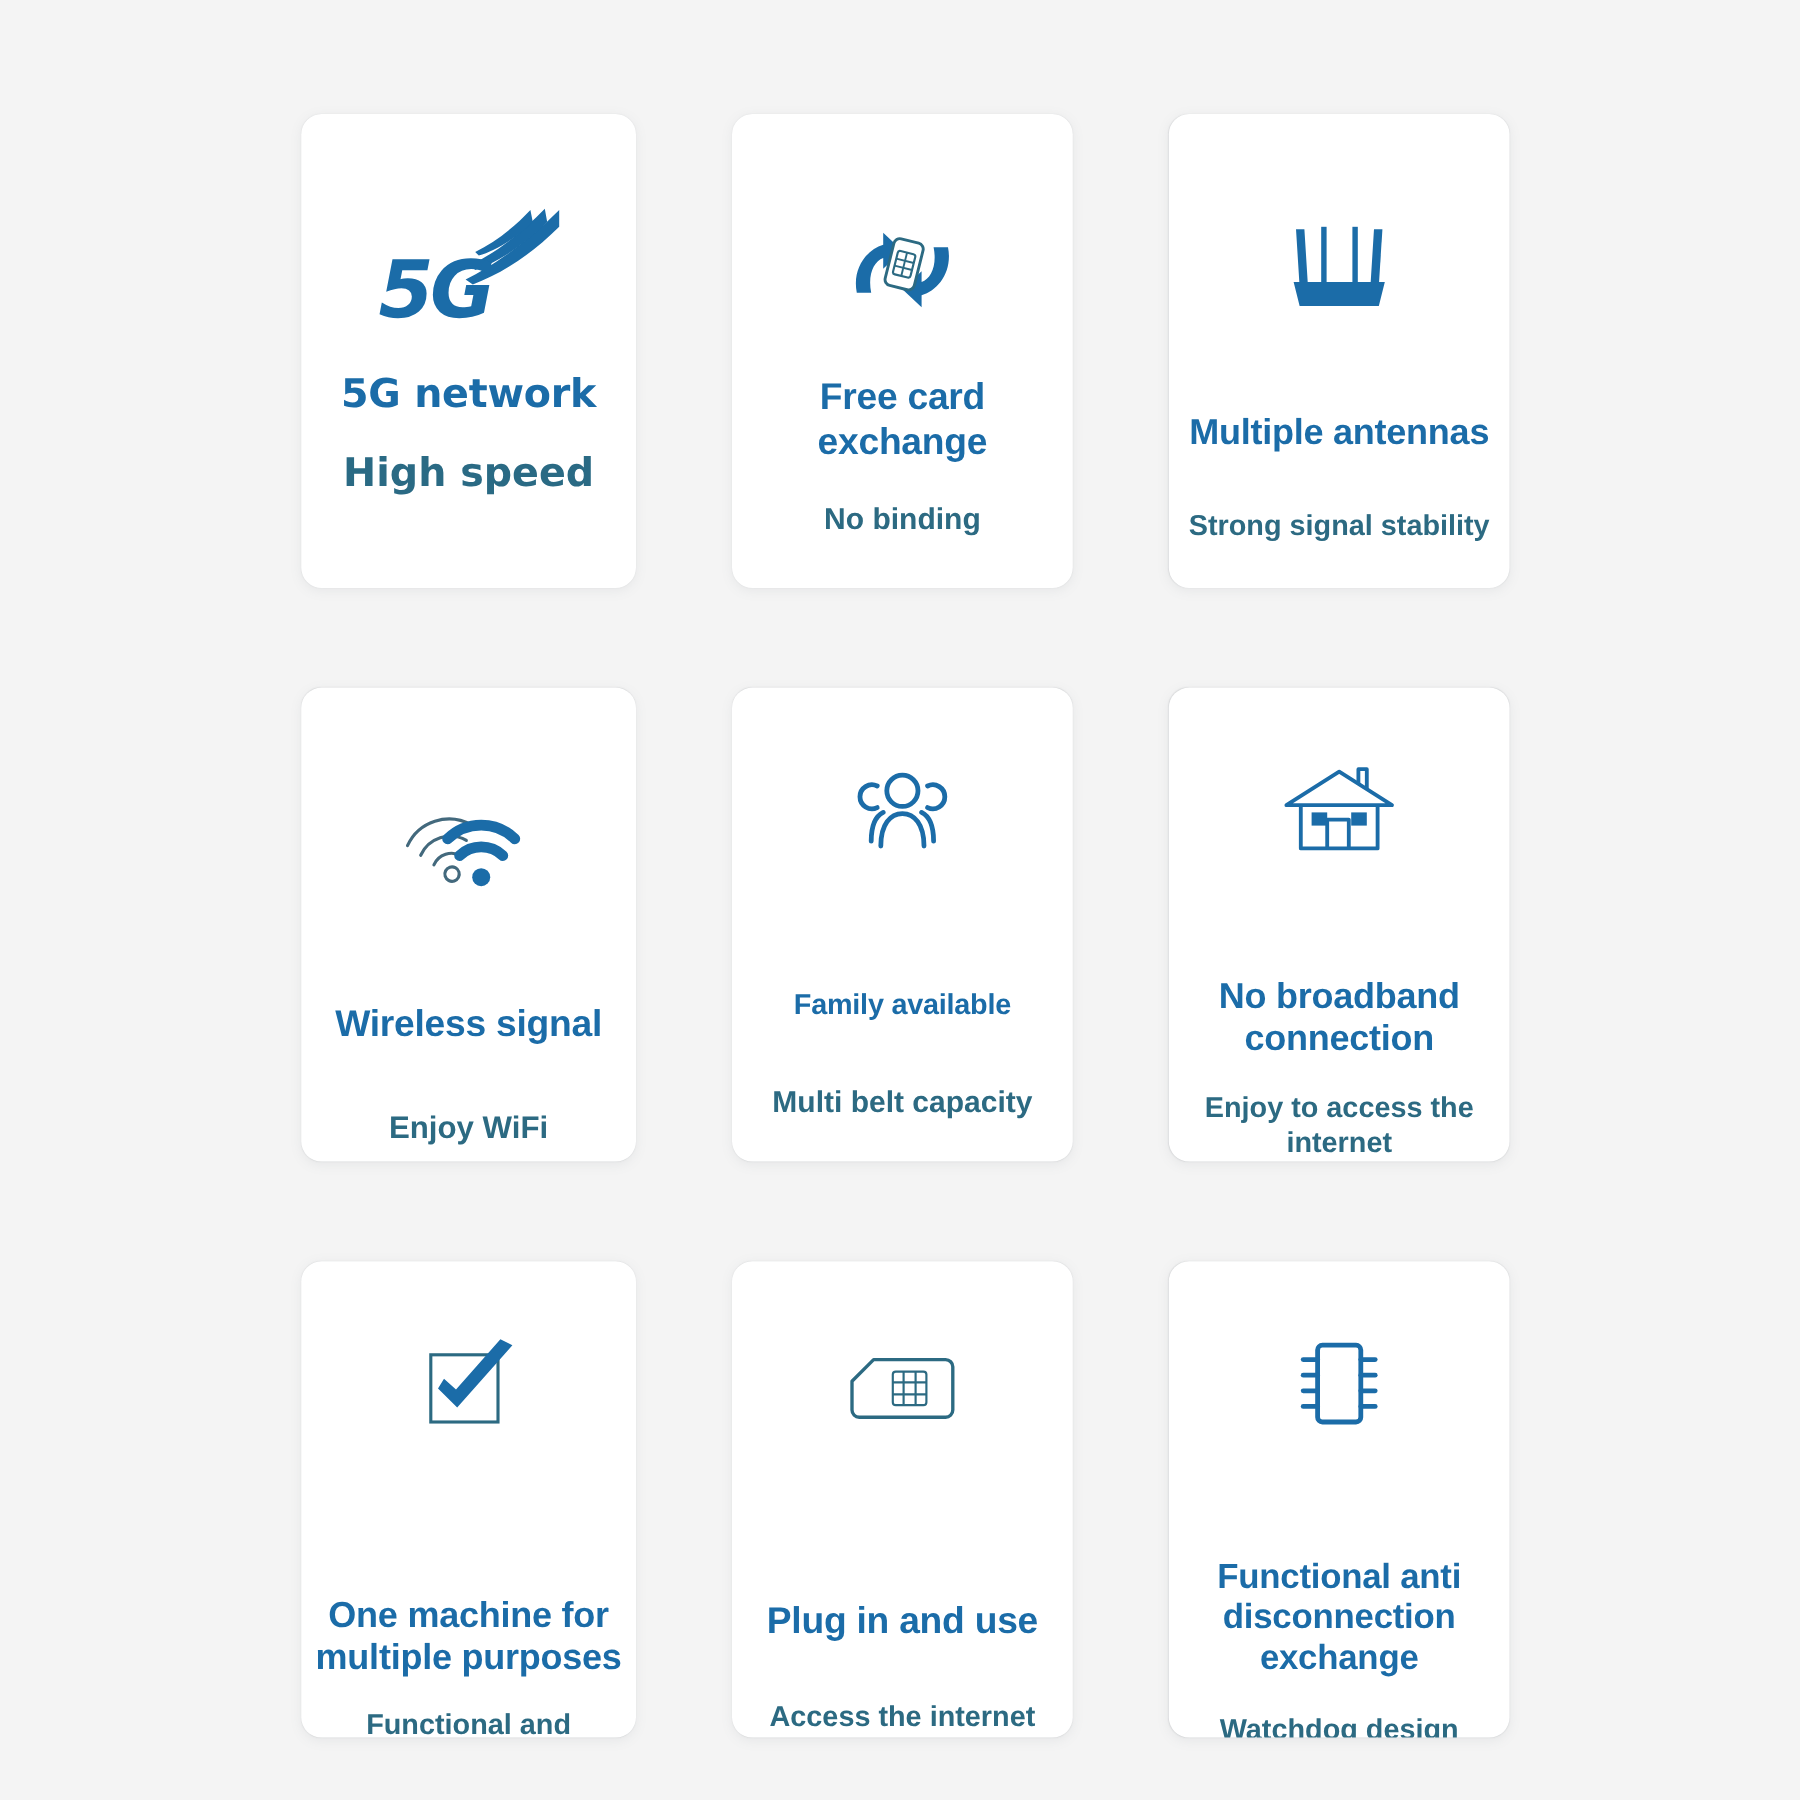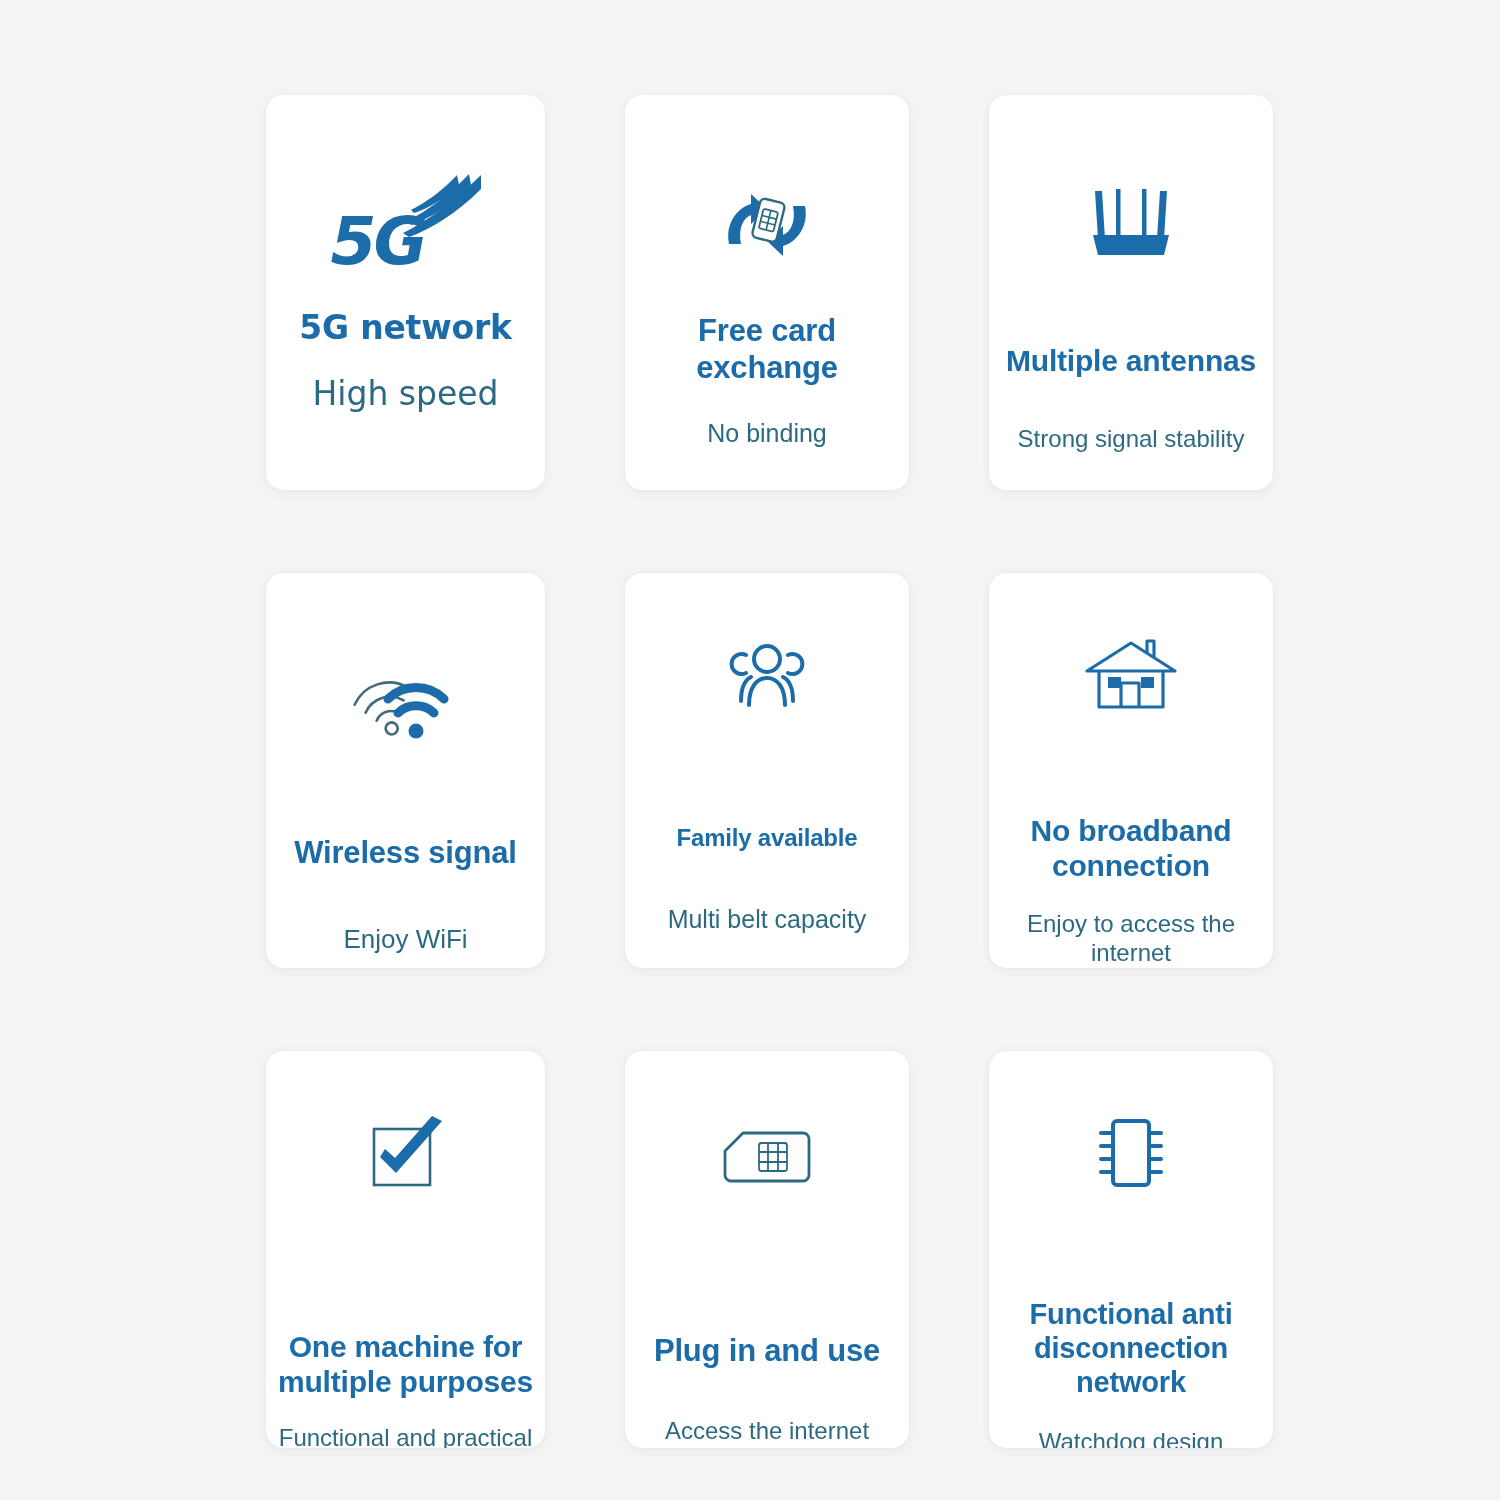--- a/index.html
+++ b/index.html
@@ -12,21 +12,21 @@
 
   body {
     background: #f4f4f4;
     font-family: "Liberation Sans", sans-serif;
     -webkit-font-smoothing: antialiased;
     overflow: hidden;
   }
 
   #feature-grid {
     position: absolute;
-    left: 266px;
+    left: 251px;
     top: 95px;
     width: 1007px;
     height: 1335px;
     display: grid;
     grid-template-columns: 279px 284px 284px;
     grid-template-rows: 395px 395px 397px;
     column-gap: 80px;
     row-gap: 83px;
   }
 
@@ -59,21 +59,21 @@
 
   .card-title {
     color: #1b6ca8;
     font-weight: bold;
     line-height: 1.18;
     letter-spacing: -0.2px;
   }
 
   .card-sub {
     color: #2c6a82;
-    font-weight: normal;
+    font-weight: bold;
     line-height: 1.2;
   }
 
   
 
   
   .c1 .card-icon   { margin-top: 78px; height: 100px; }
   .c1 .t-wrap      { margin-top: 36px; }
   .c1 .card-title  { font-size: 33px; font-family: "DejaVu Sans", sans-serif; font-weight: 600; }
   .c1 .card-sub    { font-size: 33px; margin-top: 26px; font-family: "DejaVu Sans", sans-serif; color:#2a6a84; }
@@ -332,19 +332,19 @@
           <line x1="56" y1="20" x2="68" y2="20"></line>
           <line x1="56" y1="33" x2="68" y2="33"></line>
           <line x1="56" y1="46" x2="68" y2="46"></line>
           <line x1="56" y1="59" x2="68" y2="59"></line>
         </g>
       </svg>
     </div>
     <div class="card-text t-wrap">
       <div class="card-title">
         <div>Functional anti</div>
-        <div>disconnection network</div>
+        <div>disconnection exchange</div>
       </div>
       <div class="card-sub">Watchdog design</div>
     </div>
   </div>
 
 </div>
 
 </body></html>

